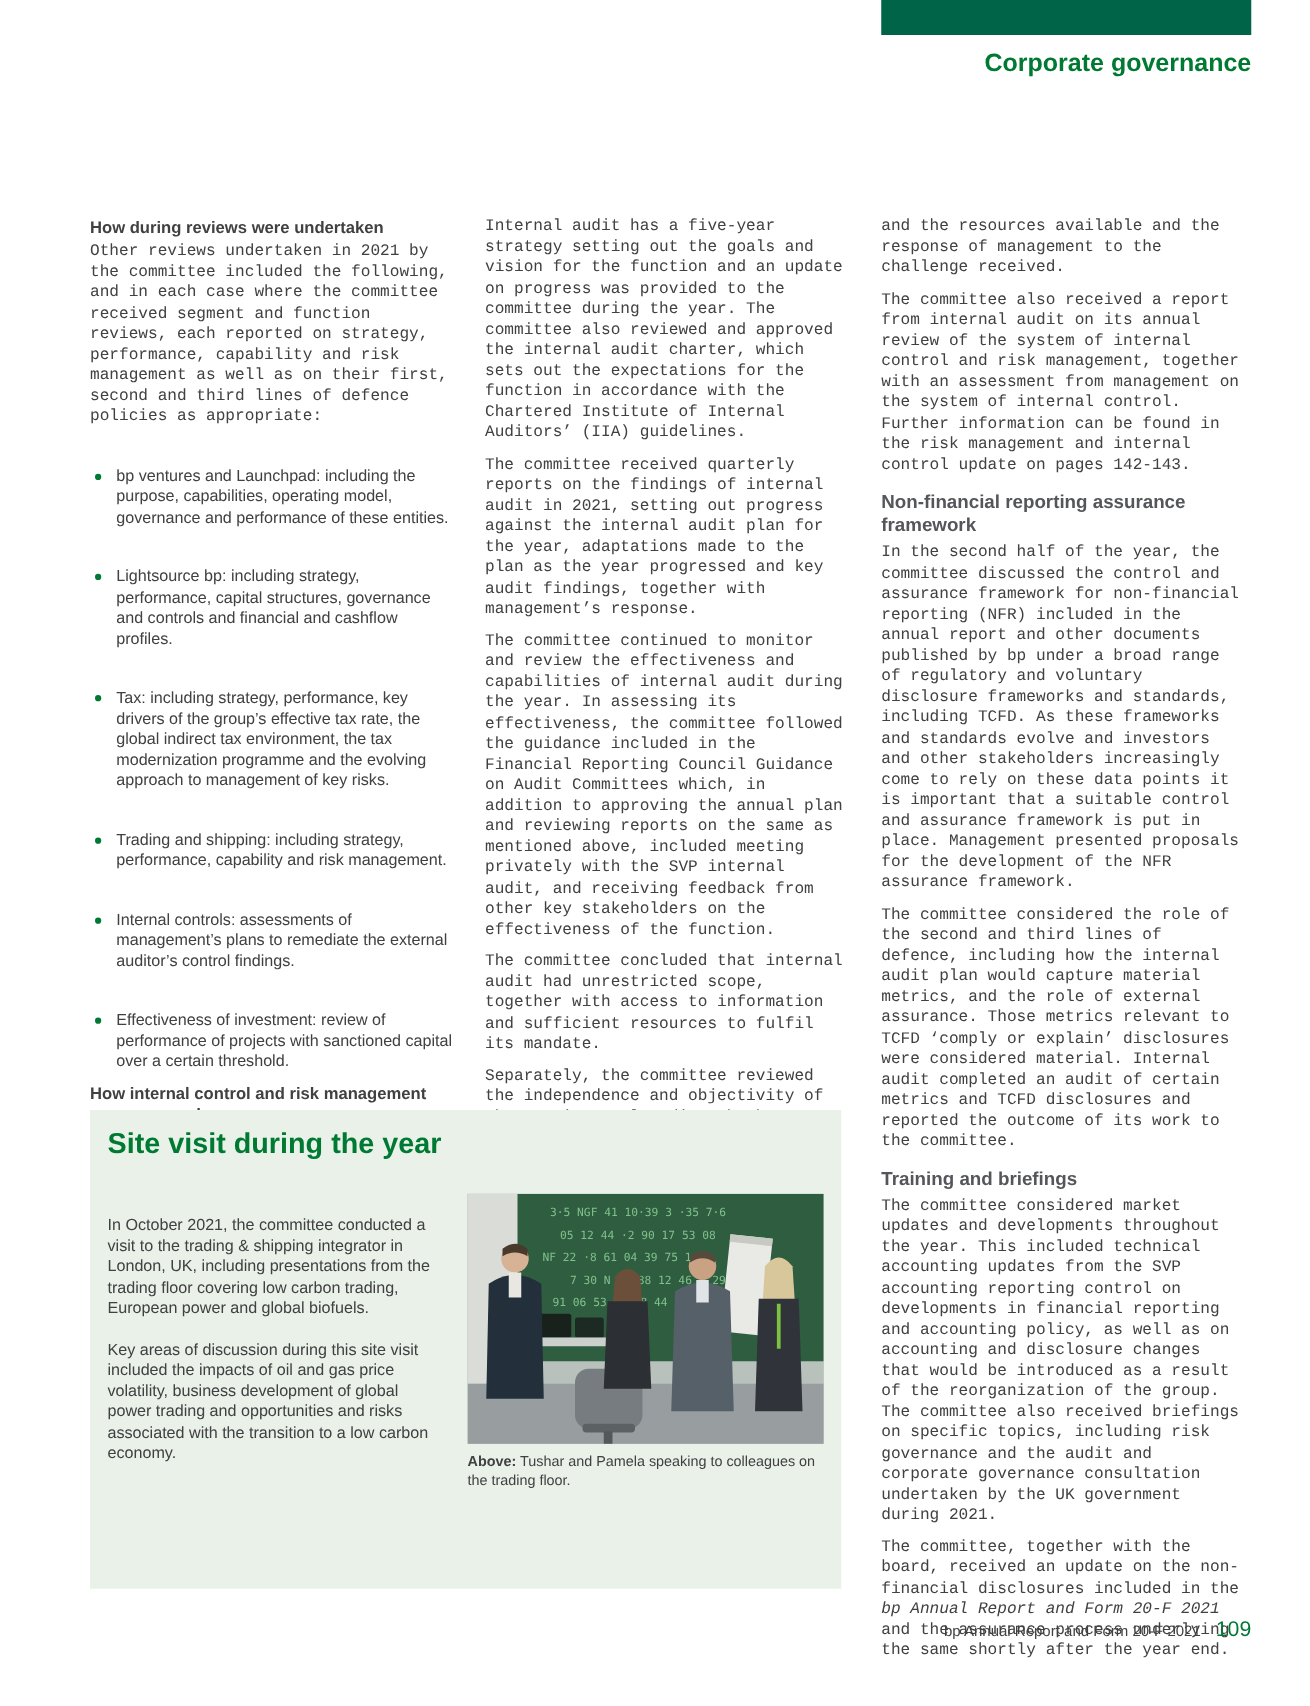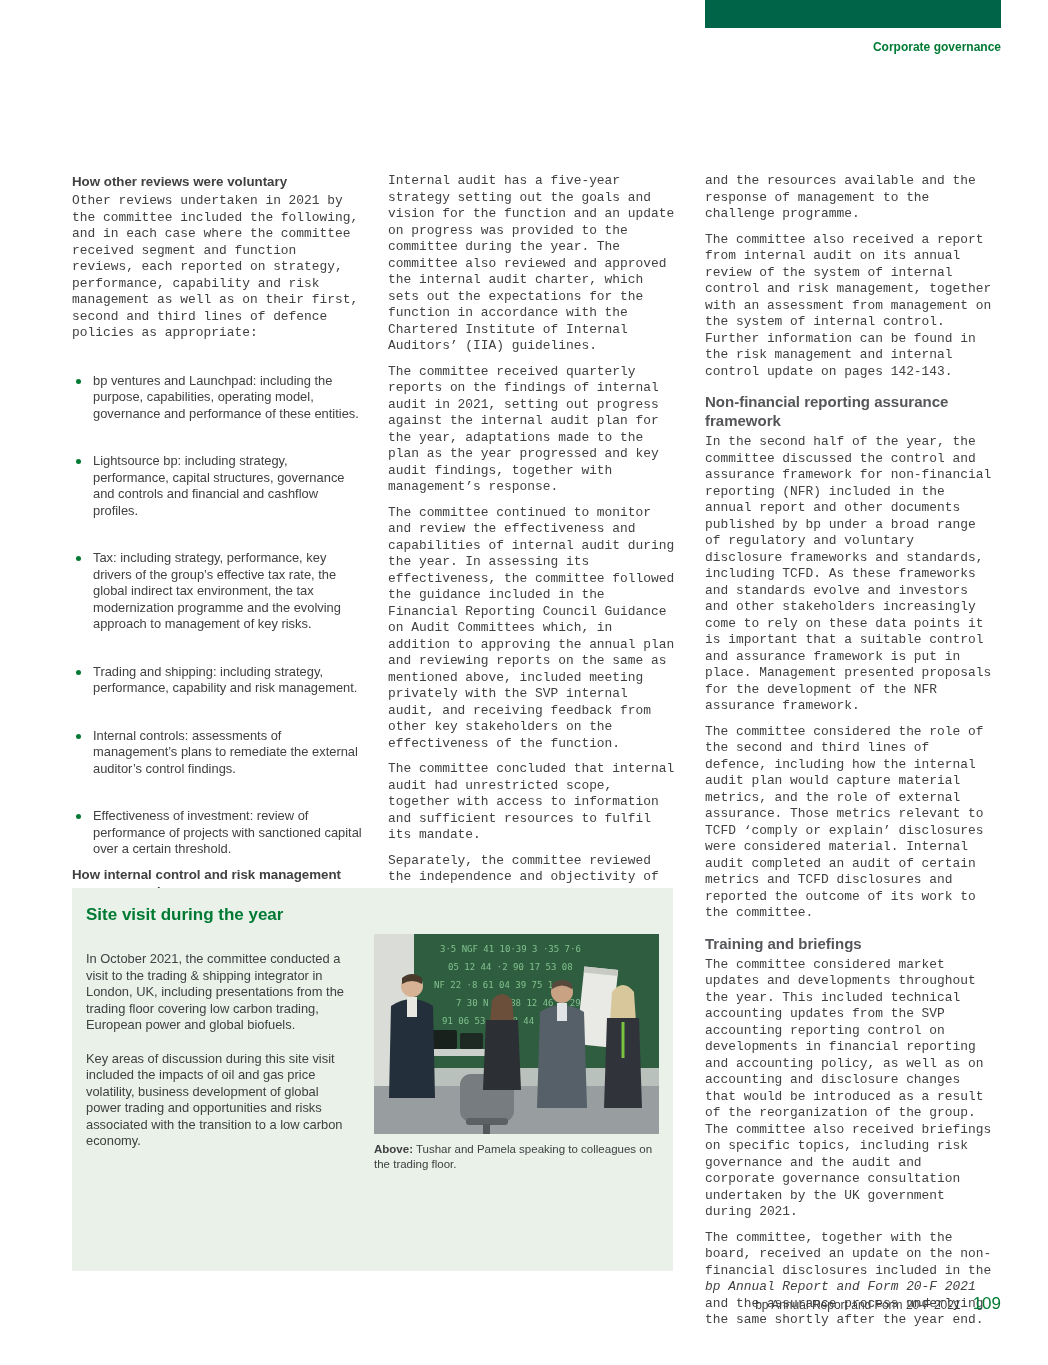--- a/index.html
+++ b/index.html
@@ -2,40 +2,40 @@
 <html><head>
 <meta charset="utf-8">
 <style>
   * { margin:0; padding:0; box-sizing:border-box; }
   html,body { background:#ffffff; }
   body { font-family:"Liberation Sans", sans-serif; color:#414042; }
   .page { position:relative; width:1048px; height:1365px; background:#ffffff; overflow:hidden; }
 
   .topbar { position:absolute; top:0; left:705px; width:296px; height:28px; background:#006548; }
   .section-label { position:absolute; top:40px; left:705px; width:296px; text-align:right;
-                   font-size:12px; font-weight:bold; color:#007a33; }
+                   font-size:20px; font-weight:bold; color:#007a33; }
 
   .col { position:absolute; top:173px; font-size:12.9px; line-height:16.5px; color:#414042; }
   .col p { margin-bottom:9px;font-family:Liberation Mono, monospace; }
   .col1 { left:72px;  width:292px; }
   .col2 { left:388px; width:287px; }
   .col3 { left:705px; width:289px; }
 
   .bold-head { font-size:13.3px; font-weight:bold; color:#414042; line-height:17px; margin-bottom:3px; }
   .sub-head  { font-size:15px; font-weight:bold; color:#55565a; line-height:19px; margin:12px 0 4px; }
   .bold-head.two-line { margin-top:4px; }
 
   ul.green-bullets { list-style:none; margin:2px 0 8px 0; }
   ul.green-bullets li { position:relative; padding-left:21px; margin-bottom:5px;margin-top:31px; }
   ul.green-bullets li::before { content:""; position:absolute; left:4px; top:6px;
                                 width:5px; height:5px; border-radius:50%; background:#007a33; }
 
   .site-box { position:absolute; left:72px; top:888px; width:601px; height:383px;
               background:#e9f1e9; padding:16px 14px 16px 14px; }
-  .site-title { color:#007a33; font-size:17px; font-weight:bold; line-height:21px; margin-bottom:9px; }
+  .site-title { color:#007a33; font-size:23px; font-weight:bold; line-height:21px; margin-bottom:30px; }
   .site-cols { display:flex; gap:22px; }
   .site-text { width:288px; font-size:12.9px; line-height:16.5px; }
   .site-text p { margin-bottom:9px;margin-top:17px; }
   .site-photo-col { width:285px; }
   .photo-frame { width:285px; height:200px; display:block; overflow:hidden; background:#b9c1bd; }
   .photo-frame svg { display:block; }
   .caption { font-size:11.5px; line-height:15px; margin-top:8px; color:#414042; width:280px; }
   .caption .cap-label { font-weight:bold; }
 
   .footer { position:absolute; top:1294px; left:705px; width:296px; text-align:right; white-space:nowrap; }
@@ -46,21 +46,21 @@
 </style>
 </head>
 <body>
 
 <div class="page">
 
   <div class="topbar"></div>
   <div class="section-label">Corporate governance</div>
 
   <div class="col col1">
-    <div class="bold-head">How other reviews were voluntary</div>
+    <div class="bold-head">How during reviews were undertaken</div>
     <p>Other reviews undertaken in 2021 by the committee included the following, and in each case where the committee received segment and function reviews, each reported on strategy, performance, capability and risk management as well as on their first, second and third lines of defence policies as appropriate:</p>
     <ul class="green-bullets">
       <li>bp ventures and Launchpad: including the purpose, capabilities, operating model, governance and performance of these entities.</li>
       <li>Lightsource bp: including strategy, performance, capital structures, governance and controls and financial and cashflow profiles.</li>
       <li>Tax: including strategy, performance, key drivers of the group’s effective tax rate, the global indirect tax environment, the tax modernization programme and the evolving approach to management of key risks.</li>
       <li>Trading and shipping: including strategy, performance, capability and risk management.</li>
       <li>Internal controls: assessments of management’s plans to remediate the external auditor’s control findings.</li>
       <li>Effectiveness of investment: review of performance of projects with sanctioned capital over a certain threshold.</li>
     </ul>
     <div class="bold-head two-line">How internal control and risk management was assessed</div>
@@ -70,21 +70,21 @@
 
   <div class="col col2">
     <p>Internal audit has a five-year strategy setting out the goals and vision for the function and an update on progress was provided to the committee during the year. The committee also reviewed and approved the internal audit charter, which sets out the expectations for the function in accordance with the Chartered Institute of Internal Auditors’ (IIA) guidelines.</p>
     <p>The committee received quarterly reports on the findings of internal audit in 2021, setting out progress against the internal audit plan for the year, adaptations made to the plan as the year progressed and key audit findings, together with management’s response.</p>
     <p>The committee continued to monitor and review the effectiveness and capabilities of internal audit during the year. In assessing its effectiveness, the committee followed the guidance included in the Financial Reporting Council Guidance on Audit Committees which, in addition to approving the annual plan and reviewing reports on the same as mentioned above, included meeting privately with the SVP internal audit, and receiving feedback from other key stakeholders on the effectiveness of the function.</p>
     <p>The committee concluded that internal audit had unrestricted scope, together with access to information and sufficient resources to fulfil its mandate.</p>
     <p>Separately, the committee reviewed the independence and objectivity of the SVP internal audit, who has now served for seven years, in line with IIA best practice guidelines. The committee concluded that the SVP internal audit remained independent and objective. In reaching this conclusion, the committee considered feedback from key stakeholders, access to information</p>
   </div>
 
   <div class="col col3">
-    <p>and the resources available and the response of management to the challenge programme.</p>
+    <p>and the resources available and the response of management to the challenge received.</p>
     <p>The committee also received a report from internal audit on its annual review of the system of internal control and risk management, together with an assessment from management on the system of internal control. Further information can be found in the risk management and internal control update on pages 142-143.</p>
     <div class="sub-head">Non-financial reporting assurance framework</div>
     <p>In the second half of the year, the committee discussed the control and assurance framework for non-financial reporting (NFR) included in the annual report and other documents published by bp under a broad range of regulatory and voluntary disclosure frameworks and standards, including TCFD. As these frameworks and standards evolve and investors and other stakeholders increasingly come to rely on these data points it is important that a suitable control and assurance framework is put in place. Management presented proposals for the development of the NFR assurance framework.</p>
     <p>The committee considered the role of the second and third lines of defence, including how the internal audit plan would capture material metrics, and the role of external assurance. Those metrics relevant to TCFD ‘comply or explain’ disclosures were considered material. Internal audit completed an audit of certain metrics and TCFD disclosures and reported the outcome of its work to the committee.</p>
     <div class="sub-head">Training and briefings</div>
     <p>The committee considered market updates and developments throughout the year. This included technical accounting updates from the SVP accounting reporting control on developments in financial reporting and accounting policy, as well as on accounting and disclosure changes that would be introduced as a result of the reorganization of the group. The committee also received briefings on specific topics, including risk governance and the audit and corporate governance consultation undertaken by the UK government during 2021.</p>
     <p><span>The committee, together with the board, received an update on the non-financial disclosures included in the </span><span class="italic">bp Annual Report and Form 20-F 2021</span><span> and the assurance process underlying the same shortly after the year end.</span></p>
   </div>
 
   <div class="site-box">

